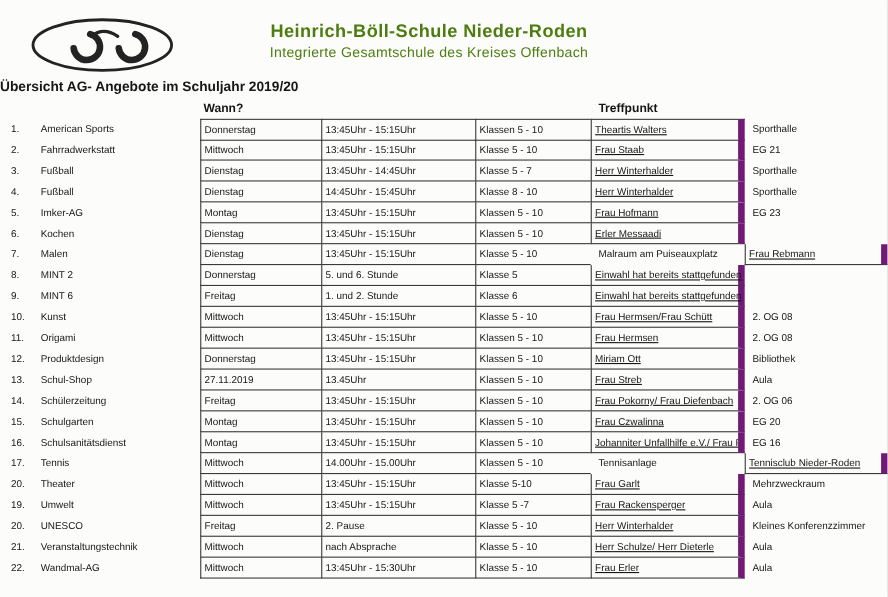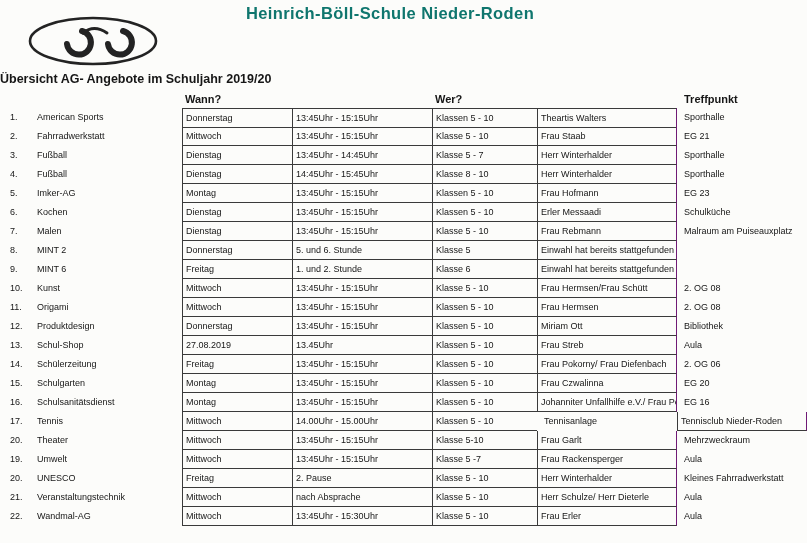--- a/index.html
+++ b/index.html
@@ -7,64 +7,64 @@
     position:relative;
     width:807px;height:543px;
     background:#fcfcfa;
     font-family:"Liberation Sans","DejaVu Sans",sans-serif;
     color:#161616;
     overflow:hidden;
     box-shadow:0 0 4px rgba(0,0,0,.25);
   }
   
   .logo{position:absolute;left:26px;top:12px;}
-  .school-text{position:absolute;left:170px;top:4px;width:440px;text-align:center;color:#0f766e;}
+  .school-text{position:absolute;left:170px;top:20px;width:440px;text-align:center;color:#4d7c0f;}
   .school-name{font-size:16.5px;font-weight:bold;letter-spacing:.4px;}
   .school-subtitle{font-size:12.8px;margin-top:1px;letter-spacing:.3px;}
   .doc-title{position:absolute;left:0;top:72px;font-size:12.5px;font-weight:bold;}
   
   .table{position:absolute;left:0;top:91px;right:0;padding-left:8px;font-size:9px;}
   .row{display:grid;grid-template-columns:26px 148px 110px 140px 105px 140px 1fr;}
   .thead{height:17px;line-height:17px;}
   .th{font-weight:bold;font-size:11px;}
   .row.body{height:19px;line-height:18px;}
   .c{white-space:nowrap;padding-left:3px;}
   .c.nr{padding-left:2px;}
   .c.treff{padding-left:7px;}
   .b{border-left:1px solid #3a3a3a;border-bottom:1px solid #3a3a3a;}
-  .b.last{border-right:1px solid #701a75;}
+  .b.last{border-right:6px solid #701a75;text-decoration:underline;}
   #tbody .row:first-child .b{border-top:1px solid #3a3a3a;}
   .c.wer{overflow:hidden;}
   .c.wer.no-clip{overflow:visible;}
 </style>
 </head>
 <body>
 
 <div class="page">
 
   <svg class="logo" width="136" height="56" viewBox="0 0 136 56" aria-hidden="true">
     <ellipse cx="67" cy="29" rx="63" ry="23" fill="none" stroke="#232323" stroke-width="2.6"></ellipse>
     <path d="M56 19 a 12 12 0 1 1 -15 13" fill="none" stroke="#232323" stroke-width="6" stroke-linecap="round"></path>
     <path d="M97 19 a 12 12 0 1 1 -15 13" fill="none" stroke="#232323" stroke-width="6" stroke-linecap="round"></path>
     <path d="M57 21 q 11 -9 24 0" fill="none" stroke="#232323" stroke-width="3" stroke-linecap="round"></path>
   </svg>
 
   <div class="school-text">
     <div class="school-name">Heinrich-Böll-Schule Nieder-Roden</div>
+    <div class="school-subtitle">Integrierte Gesamtschule des Kreises Offenbach</div>
   </div>
 
   <div class="doc-title">Übersicht AG- Angebote im Schuljahr 2019/20</div>
 
   <div class="table">
     <div class="row thead">
       <div class="c nr"></div>
       <div class="c name"></div>
       <div class="c wann th">Wann?</div>
       <div class="c zeit"></div>
-      <div class="c klassen th">Wer?</div>
       <div class="c wer"></div>
       <div class="c treff th">Treffpunkt</div>
     </div>
     <div id="tbody">
         <div class="row body">
           <div class="c nr">1.</div>
           <div class="c name">American Sports</div>
           <div class="c wann b">Donnerstag</div>
           <div class="c zeit b">13:45Uhr - 15:15Uhr</div>
           <div class="c klassen b">Klassen 5 - 10</div>
@@ -107,30 +107,29 @@
           <div class="c wer b last">Frau Hofmann</div>
           <div class="c treff">EG 23</div>
         </div>
         <div class="row body">
           <div class="c nr">6.</div>
           <div class="c name">Kochen</div>
           <div class="c wann b">Dienstag</div>
           <div class="c zeit b">13:45Uhr - 15:15Uhr</div>
           <div class="c klassen b">Klassen 5 - 10</div>
           <div class="c wer b last">Erler Messaadi</div>
-          <div class="c treff">Schulküche</div>
         </div>
         <div class="row body">
           <div class="c nr">7.</div>
           <div class="c name">Malen</div>
           <div class="c wann b">Dienstag</div>
           <div class="c zeit b">13:45Uhr - 15:15Uhr</div>
           <div class="c klassen b">Klasse 5 - 10</div>
+          <div class="c treff">Malraum am Puiseauxplatz</div>
           <div class="c wer b last">Frau Rebmann</div>
-          <div class="c treff">Malraum am Puiseauxplatz</div>
         </div>
         <div class="row body">
           <div class="c nr">8.</div>
           <div class="c name">MINT 2</div>
           <div class="c wann b">Donnerstag</div>
           <div class="c zeit b">5. und 6. Stunde</div>
           <div class="c klassen b">Klasse 5</div>
           <div class="c wer b last no-clip">Einwahl hat bereits stattgefunden</div>
           <div class="c treff"></div>
         </div>
@@ -166,21 +165,21 @@
           <div class="c name">Produktdesign</div>
           <div class="c wann b">Donnerstag</div>
           <div class="c zeit b">13:45Uhr - 15:15Uhr</div>
           <div class="c klassen b">Klassen 5 - 10</div>
           <div class="c wer b last">Miriam Ott</div>
           <div class="c treff">Bibliothek</div>
         </div>
         <div class="row body">
           <div class="c nr">13.</div>
           <div class="c name">Schul-Shop</div>
-          <div class="c wann b">27.08.2019</div>
+          <div class="c wann b">27.11.2019</div>
           <div class="c zeit b">13.45Uhr</div>
           <div class="c klassen b">Klassen 5 - 10</div>
           <div class="c wer b last">Frau Streb</div>
           <div class="c treff">Aula</div>
         </div>
         <div class="row body">
           <div class="c nr">14.</div>
           <div class="c name">Schülerzeitung</div>
           <div class="c wann b">Freitag</div>
           <div class="c zeit b">13:45Uhr - 15:15Uhr</div>
@@ -233,21 +232,21 @@
           <div class="c wer b last">Frau Rackensperger</div>
           <div class="c treff">Aula</div>
         </div>
         <div class="row body">
           <div class="c nr">20.</div>
           <div class="c name">UNESCO</div>
           <div class="c wann b">Freitag</div>
           <div class="c zeit b">2. Pause</div>
           <div class="c klassen b">Klasse 5 - 10</div>
           <div class="c wer b last">Herr Winterhalder</div>
-          <div class="c treff">Kleines Fahrradwerkstatt</div>
+          <div class="c treff">Kleines Konferenzzimmer</div>
         </div>
         <div class="row body">
           <div class="c nr">21.</div>
           <div class="c name">Veranstaltungstechnik</div>
           <div class="c wann b">Mittwoch</div>
           <div class="c zeit b">nach Absprache</div>
           <div class="c klassen b">Klasse 5 - 10</div>
           <div class="c wer b last">Herr Schulze/ Herr Dieterle</div>
           <div class="c treff">Aula</div>
         </div>

